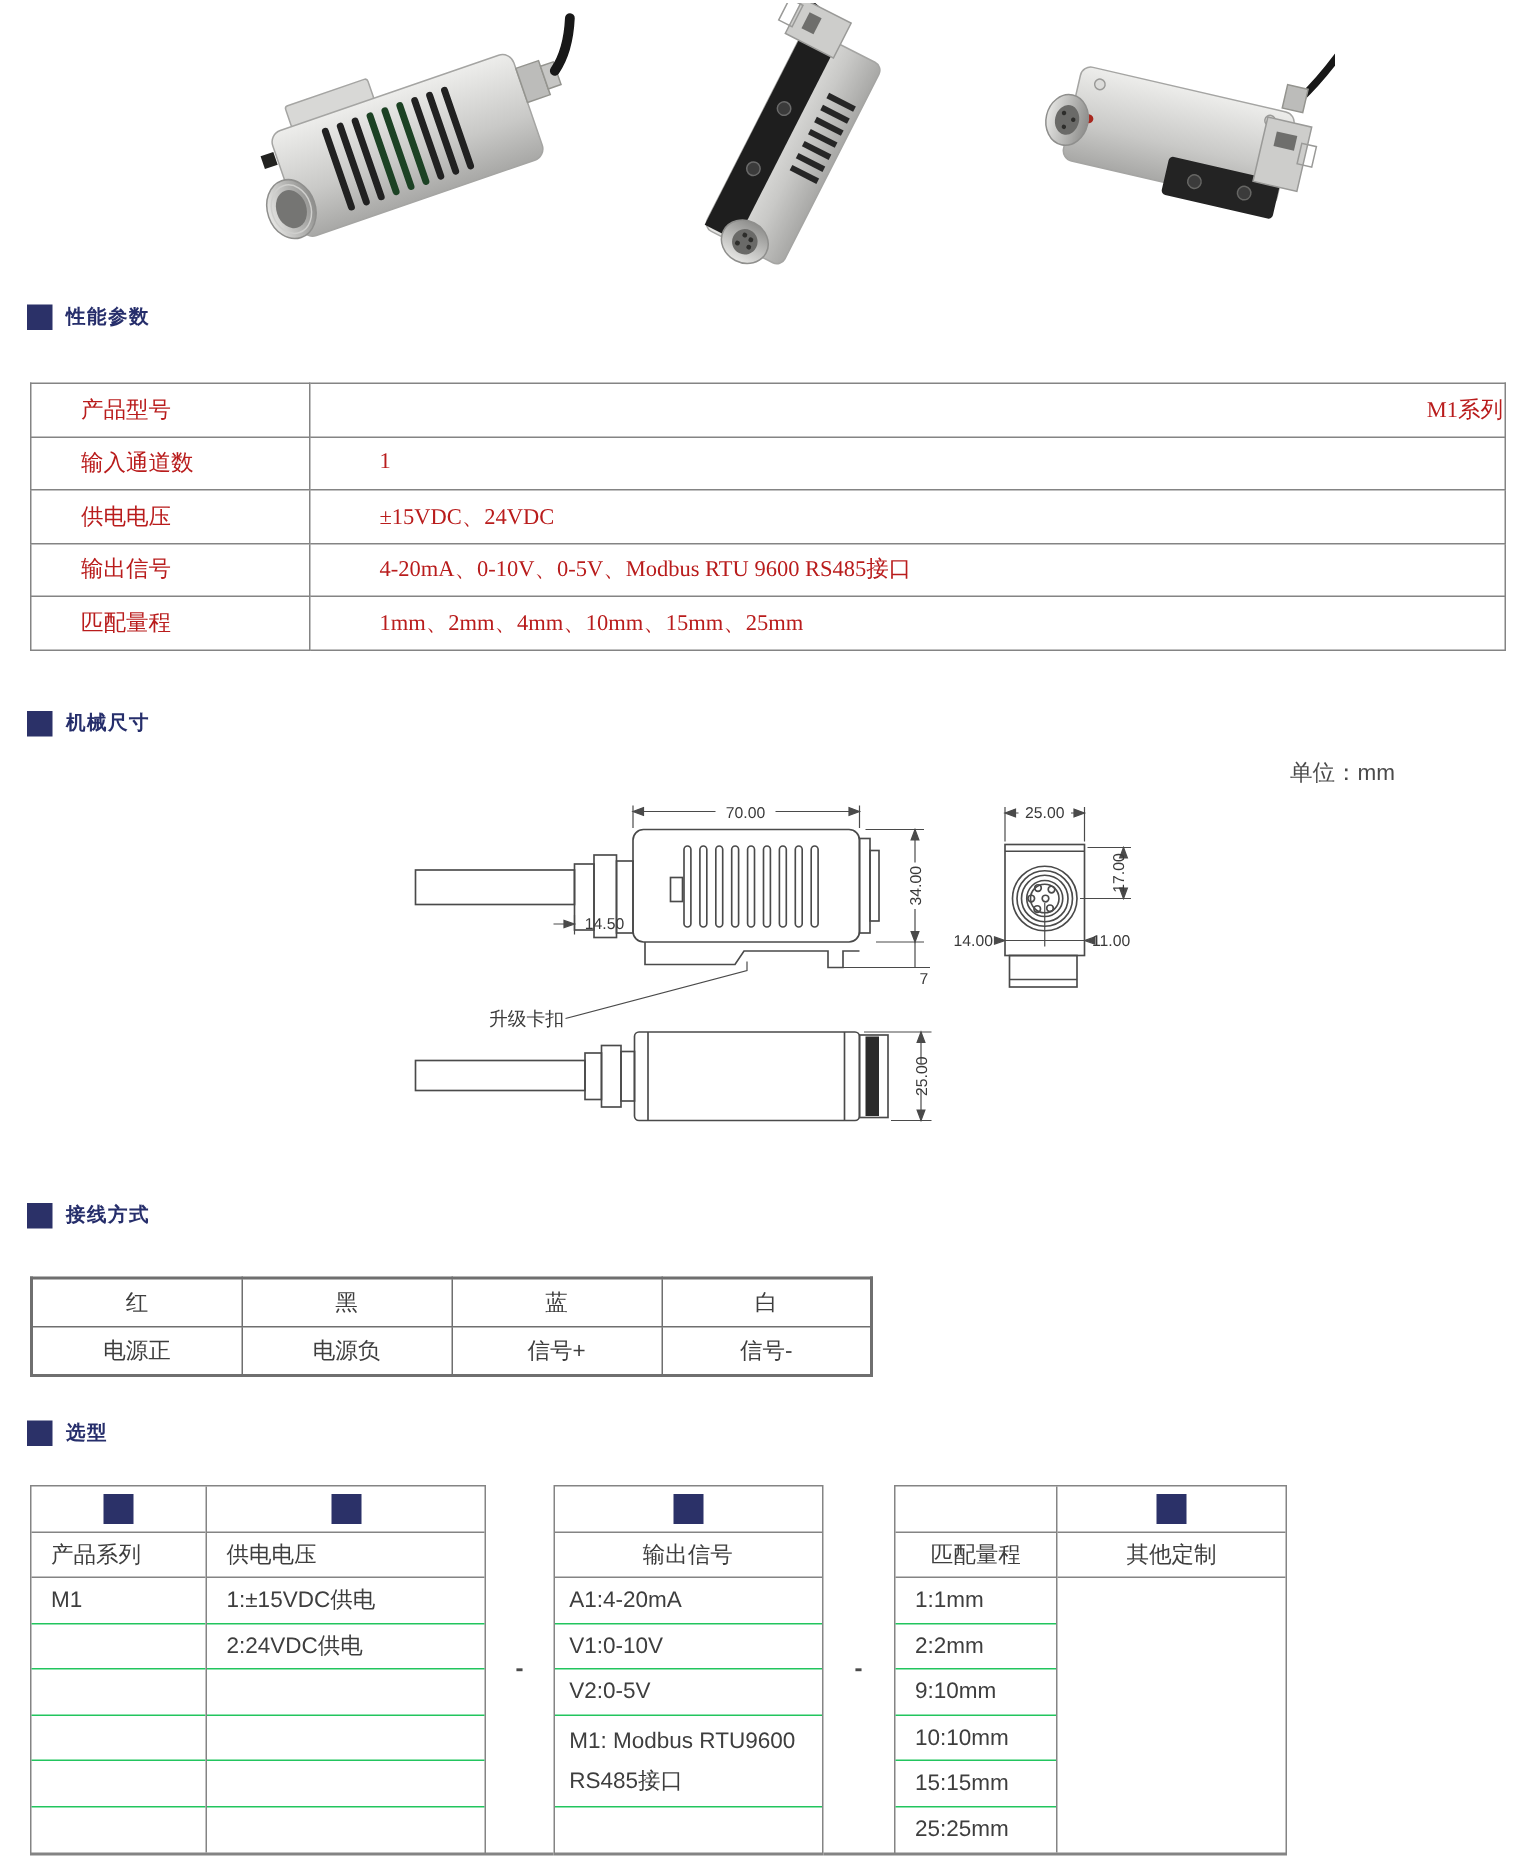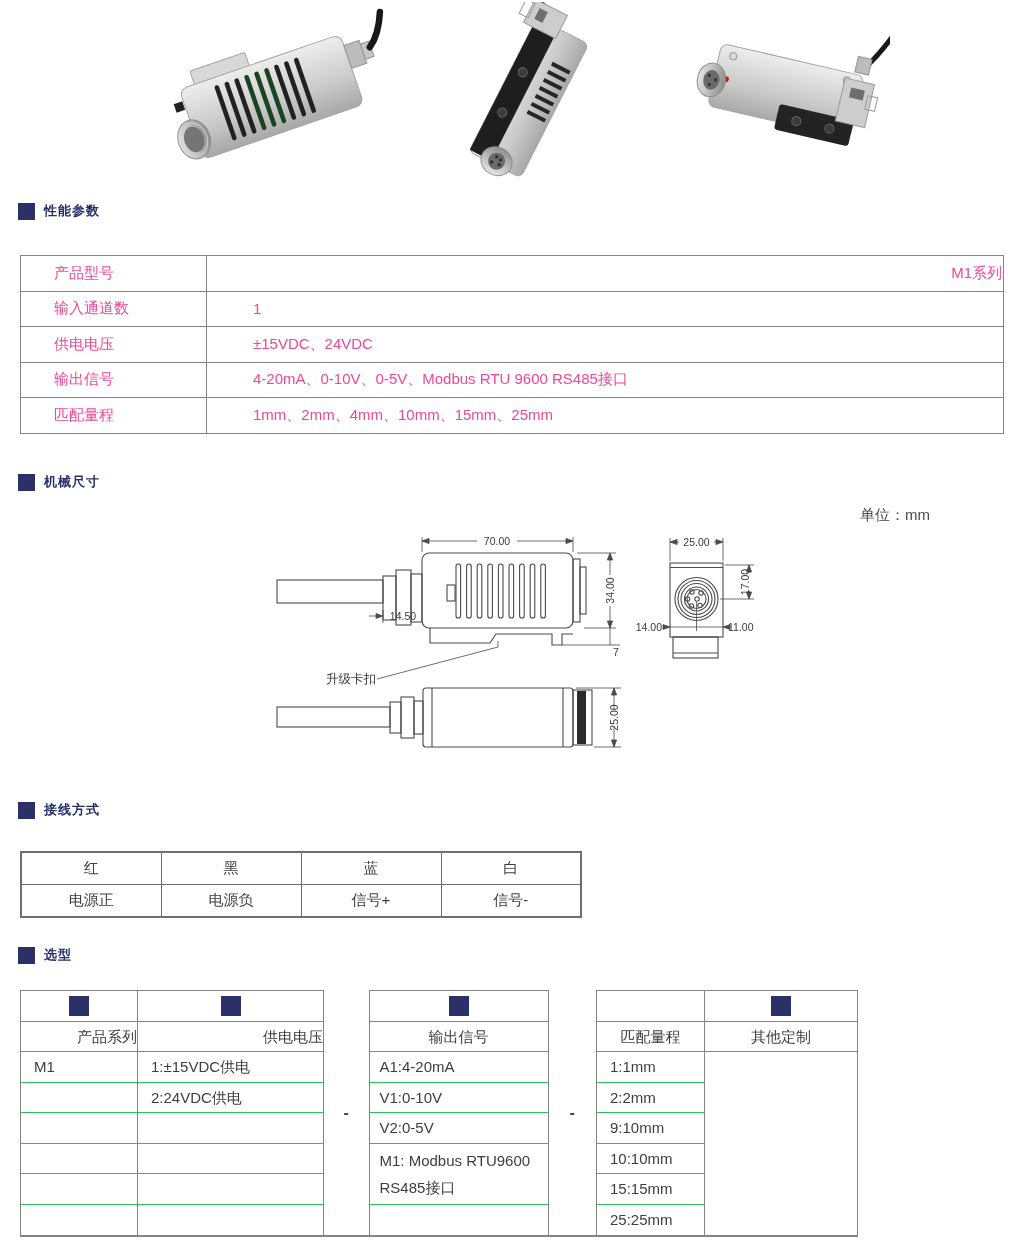--- a/index.html
+++ b/index.html
@@ -6,42 +6,42 @@
   body{font-family:"Liberation Sans", sans-serif;}
   #page{position:relative;width:1020px;height:1246px;background:#ffffff;overflow:hidden;}
 
   
   .sec-head{position:absolute;left:18px;display:flex;align-items:center;gap:9px;}
   .sec-sq{width:17px;height:17px;background:#2b3168;flex:0 0 auto;}
   .sec-title{font-size:13px;font-weight:bold;color:#262e6b;letter-spacing:1px;}
 
   
   table.perf{position:absolute;left:20px;top:255px;width:984px;border-collapse:collapse;table-layout:fixed;}
-  table.perf td{border:1px solid #848484;height:32.5px;font-size:15px;color:#ec4899;vertical-align:middle;}
+  table.perf td{border:1px solid #848484;height:32.5px;font-size:15px;color:#b91c1c;vertical-align:middle;font-family:Liberation Serif, serif;}
   table.perf td.plabel{width:151px;padding-left:33px;}
   table.perf td.pvalue{padding-left:46px;}
   table.perf td.pcenter{text-align:right;padding-left:0;}
 
   
   .unit-label{position:absolute;left:860px;top:506px;width:120px;text-align:left;font-size:15px;color:#4a4a4a;}
 
   
   table.wiring{position:absolute;left:20px;top:851px;width:562px;border-collapse:collapse;table-layout:fixed;border:2px solid #6f6f6f;}
   table.wiring td{border:1px solid #6f6f6f;height:29px;text-align:center;font-size:15px;color:#3e3e3e;vertical-align:middle;}
 
   
   .sel-table{position:absolute;left:20px;top:990px;width:838px;height:247px;display:flex;align-items:stretch;}
   .sel-sub{display:flex;border:1px solid #848484;border-bottom-width:2px;box-sizing:border-box;}
   .sel-col{display:flex;flex-direction:column;box-sizing:border-box;}
   .sel-col.bl{border-left:1px solid #848484;}
   .sel-sep{display:flex;align-items:center;justify-content:center;border-bottom:2px solid #848484;box-sizing:border-box;font-size:16px;font-weight:bold;color:#4a4a4a;}
   .sq-row{height:31px;border-bottom:1px solid #848484;display:flex;align-items:center;justify-content:center;box-sizing:border-box;}
   .sq-row .sq{width:20px;height:20px;background:#2b3168;}
   .hd-row{height:30px;line-height:29px;border-bottom:1px solid #848484;font-size:15px;color:#3e3e3e;box-sizing:border-box;}
-  .hd-left{padding-left:13px;text-align:right;}
+  .hd-left{padding-left:13px;}
   .hd-center{text-align:center;}
   .d-row{height:30.6px;line-height:30px;border-bottom:1px solid #22c55e;font-size:15px;color:#3e3e3e;padding-left:13px;box-sizing:border-box;white-space:nowrap;overflow:hidden;}
   .d-row.p10{padding-left:10px;}
   .d-row.tall{height:61.2px;line-height:27px;padding-top:3px;white-space:normal;}
   .d-row.lastrow{border-bottom:none;flex:1;}
   .note-cell{flex:1;display:flex;flex-direction:column;align-items:center;justify-content:center;font-size:15px;color:#3e3e3e;line-height:24px;}
 
   svg text{font-family:"Liberation Sans", sans-serif;}
   .dimtext{font-size:10.5px;fill:#3a3a3a;}
   .cliptext{font-size:12.5px;fill:#3a3a3a;}

